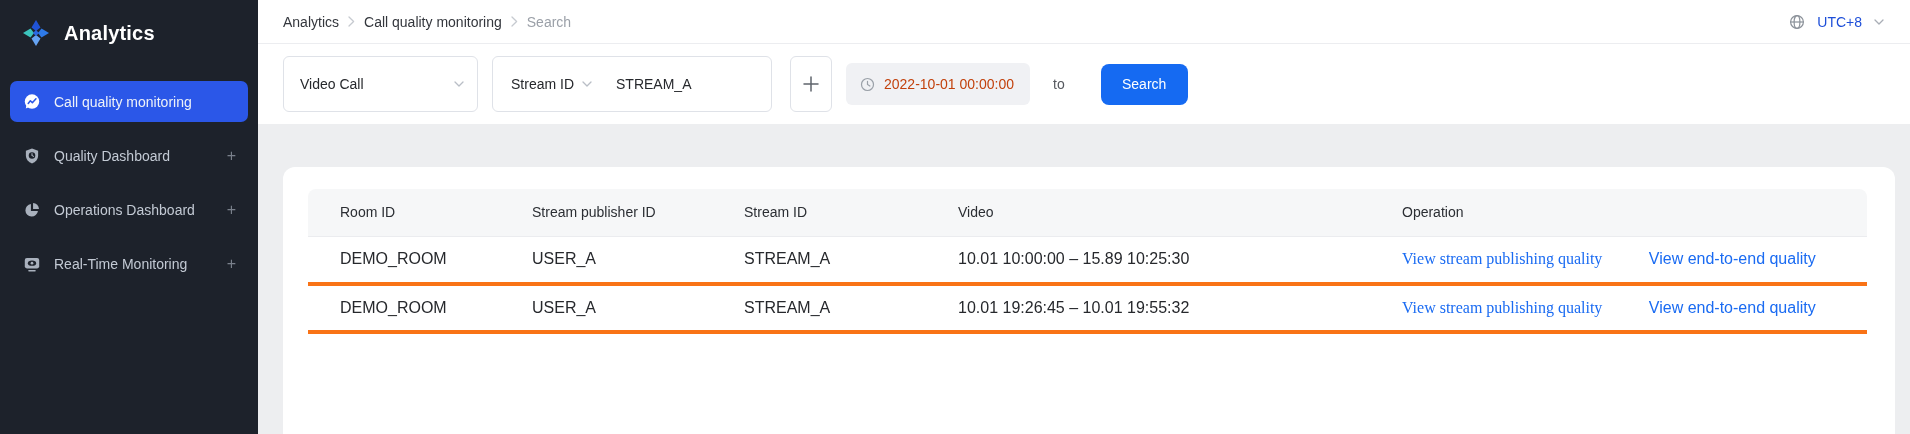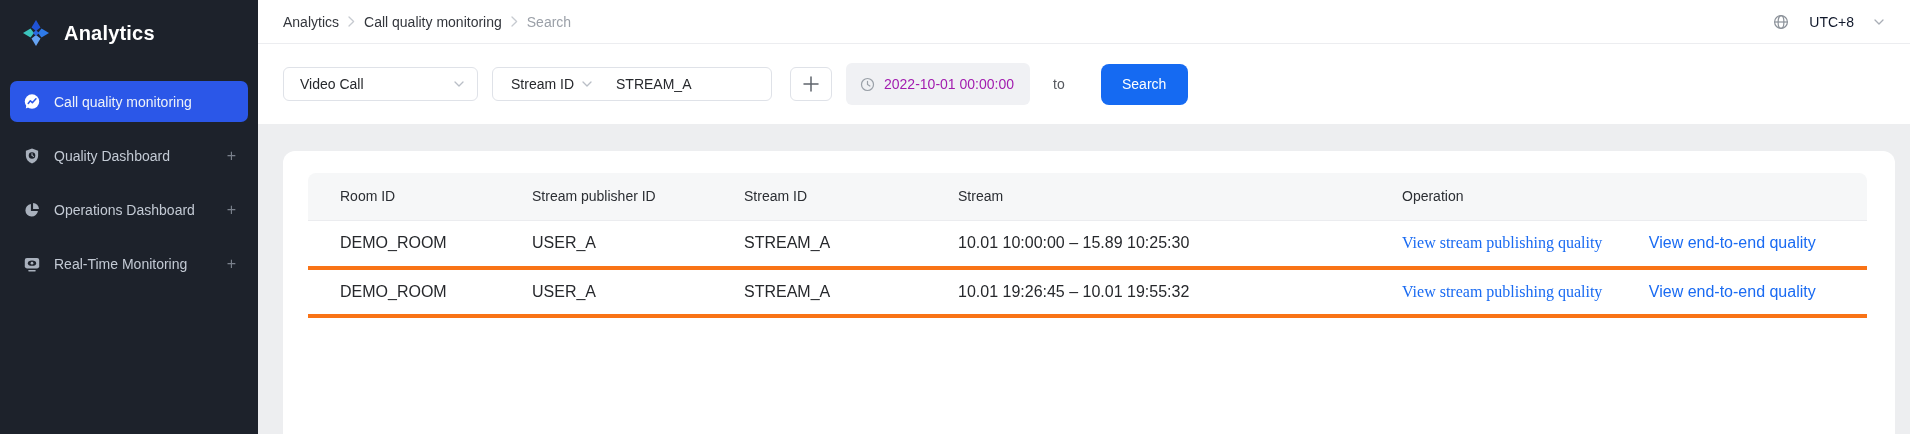--- a/index.html
+++ b/index.html
@@ -30,46 +30,46 @@
   
   .main { flex:1; min-width:0; display:flex; flex-direction:column; background:#fff; }
   .topbar {
     height:44px; flex:none; border-bottom:1px solid #ecedf0;
     display:flex; align-items:center; justify-content:space-between;
     padding:0 26px 0 25px;
   }
   .breadcrumb { display:flex; align-items:center; gap:9px; font-size:14px; }
   .crumb { color:#33363c; cursor:pointer; }
   .crumb.current { color:#9ba0a8; cursor:default; }
-  .tz { display:flex; align-items:center; gap:20px; color:#0f172a; cursor:pointer; }
+  .tz { display:flex; align-items:center; gap:12px; color:#1d4ed8; cursor:pointer; }
   
   .filterbar { height:80px; flex:none; background:#fff; display:flex; align-items:center; padding-left:25px; }
-  .ctl { border:1px solid #dfe2e8; border-radius:6px; height:34px; background:#fff; display:flex; align-items:center; }
+  .ctl { border:1px solid #dfe2e8; border-radius:6px; height:56px; background:#fff; display:flex; align-items:center; }
   .sel-call { width:195px; justify-content:space-between; padding:0 13px 0 16px; cursor:pointer; }
   .field-box { width:280px; margin-left:14px; padding:0 12px 0 18px; }
   .field-label { color:#26282c; cursor:pointer; }
   .field-box .chev { margin-left:8px; }
   .field-input {
     border:none; outline:none; background:transparent; margin-left:24px;
     font-family:inherit; font-size:14px; color:#26282c; width:130px;
   }
   .add-btn { width:42px; margin-left:18px; justify-content:center; cursor:pointer; }
   .picker {
     height:42px; background:#f0f1f4; border-radius:6px; display:flex;
-    align-items:center; padding:0 16px 0 14px; gap:9px; color:#a21caf; cursor:pointer;
+    align-items:center; padding:0 16px 0 14px; gap:9px; color:#c2410c; cursor:pointer;
   }
   .picker.first { margin-left:14px; }
   .to-label { margin:0 23px; color:#55585e; }
   .search-btn {
     margin-left:13px; width:87px; height:41px; border:none; border-radius:8px;
     background:var(--accent-blue,#156af2); color:#fff; font-size:14px;
     font-family:inherit; display:flex; align-items:center; justify-content:center; cursor:pointer;
   }
   
-  .content { flex:1; background:var(--page-bg,#edeef0); padding:27px 15px 0 25px; overflow:hidden; }
+  .content { flex:1; background:var(--page-bg,#edeef0); padding:43px 15px 0 25px; overflow:hidden; }
   .card {
     background:var(--card-bg,#fff); border-radius:12px; height:calc(100% + 24px);
     padding:22px 28px 0 25px;
   }
   table { width:100%; border-collapse:collapse; table-layout:fixed; }
   thead th {
     background:var(--table-header-bg,#f6f7f8); height:47px; text-align:left;
     font-weight:500; font-size:14px; color:#2b2e33; padding:0 0 0 32px;
     border-bottom:1px solid #ebecef;
   }
@@ -235,21 +235,21 @@
             <col style="width:212px">
             <col style="width:214px">
             <col style="width:444px">
             <col>
         </colgroup>
         <thead>
           <tr>
             <th>Room ID</th>
             <th>Stream publisher ID</th>
             <th>Stream ID</th>
-            <th>Stream</th>
+            <th>Video</th>
             <th>Operation</th>
           </tr>
         </thead>
         <tbody>
           <tr>
             <td>DEMO_ROOM</td>
             <td>USER_A</td>
             <td>STREAM_A</td>
             <td>10.01 10:00:00 – 15.89 10:25:30</td>
             <td>

